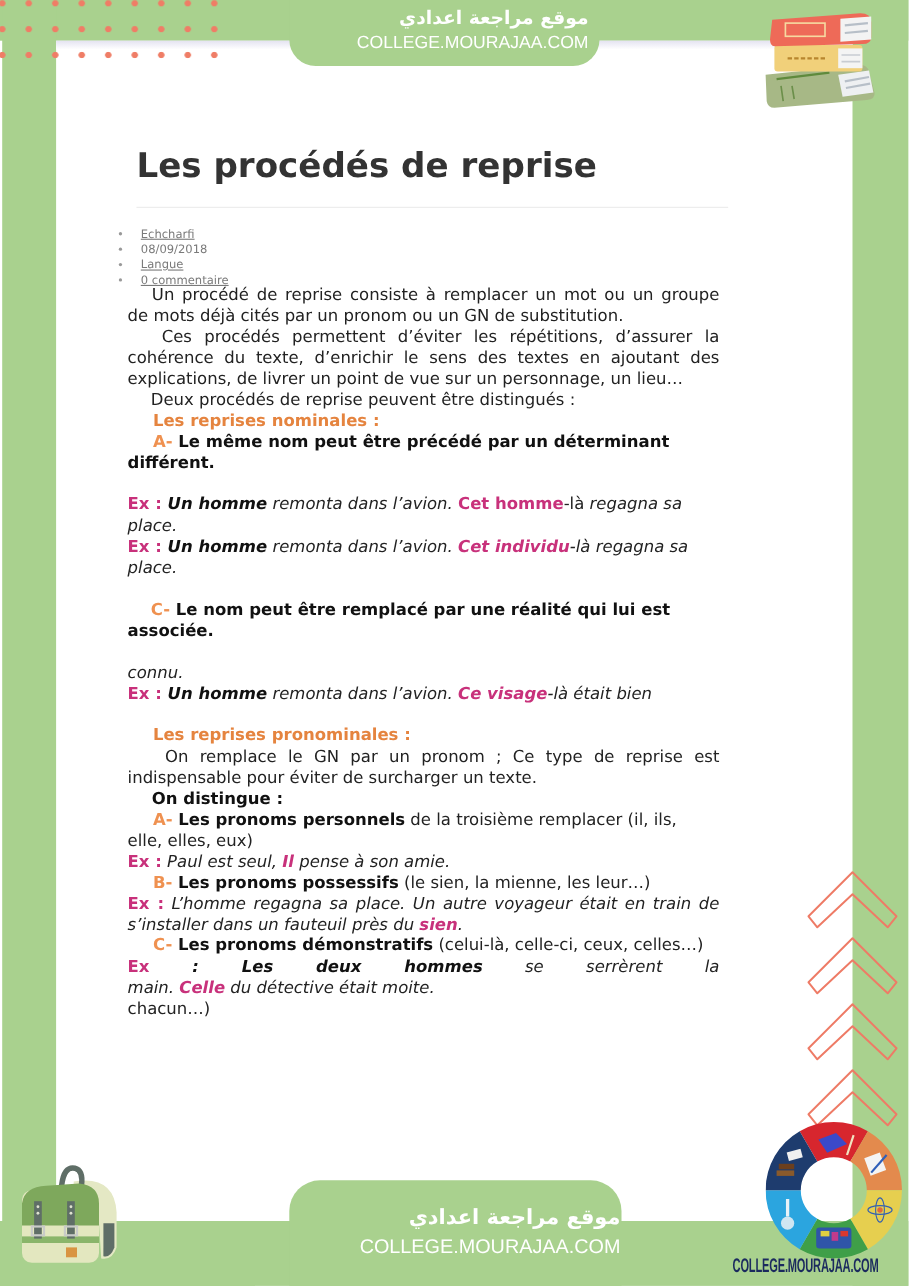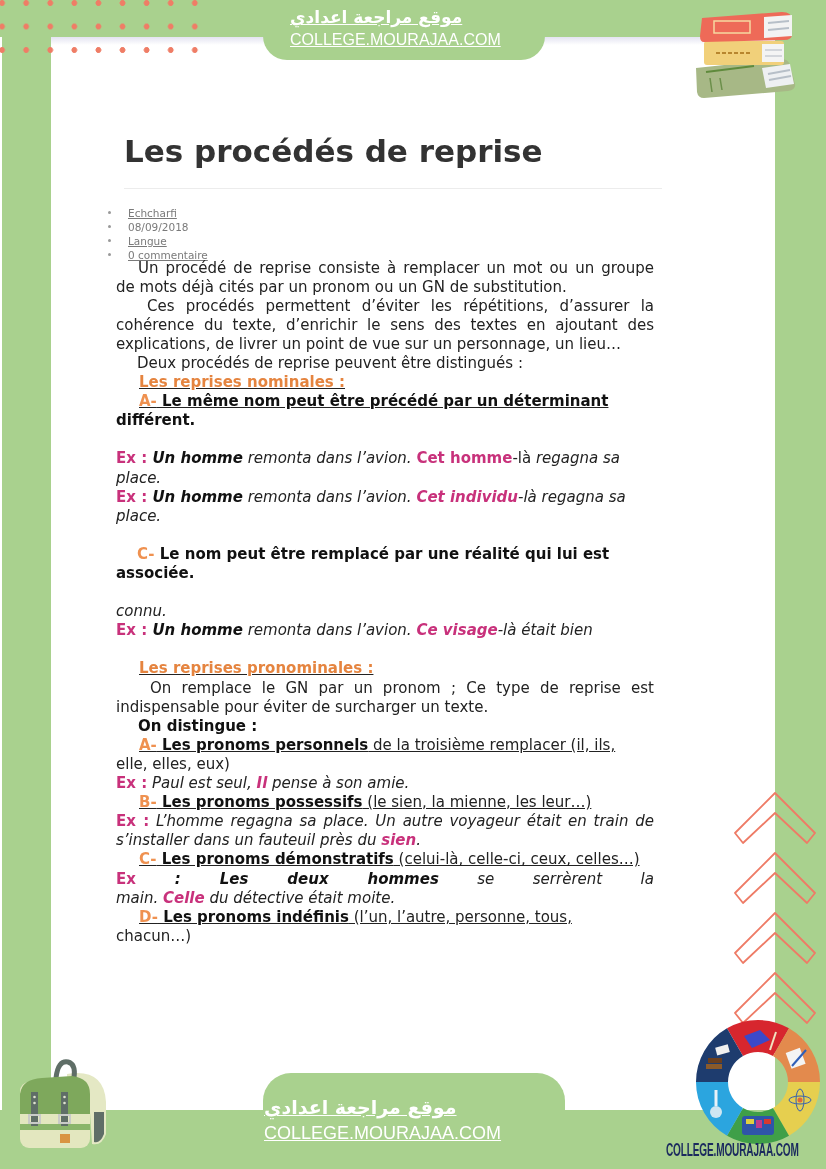--- a/index.html
+++ b/index.html
@@ -14,38 +14,38 @@
   .frame-right { left:775px; top:0; width:51px; height:1169px; }
   .frame-bottom { left:0; top:1110px; width:826px; height:59px; }
   .shadow-strip { left:51px; top:37px; width:724px; height:8px; background:linear-gradient(#e4e3f1, #ffffff); }
   .dots {
     left:0; top:0; width:200px; height:55px;
     background-image:radial-gradient(circle, #ef7d66 2.6px, rgba(239,125,102,0) 3.2px);
     background-size:24.1px 23.5px; background-position:-10px -8.75px;
   }
   .pill-top { left:263px; top:0; width:282px; height:60px; border-radius:0 0 24px 24px; }
   .pill-bottom { left:263px; top:1073px; width:302px; height:96px; border-radius:28px 28px 0 0; }
-  .pill-text { color:#fff; text-align:left; text-decoration:underline; white-space:nowrap; }
+  .pill-text { color:#fff; text-align:right; white-space:nowrap; }
   .h-ar { left:290px; top:5px; width:245px; font-size:17px; font-weight:bold; line-height:24px; }
   .h-url { left:290px; top:30px; width:245px; font-family:"Liberation Sans", sans-serif; font-size:16px; line-height:20px; }
   .f-ar { left:264px; top:1094px; width:300px; font-size:19px; font-weight:bold; line-height:26px; }
   .f-url { left:264px; top:1122px; width:300px; font-family:"Liberation Sans", sans-serif; font-size:18px; line-height:22px; }
 
   .title { left:124px; top:133px; font-size:31px; font-weight:bold; color:#333; line-height:36px; white-space:nowrap; }
   .title-rule { left:124px; top:188px; width:538px; height:1px; background:#ececec; }
   .meta { left:104px; top:202px; margin:4px; padding:0; list-style:none; font-size:10.5px; line-height:14px; color:#7a7a7a; }
   .meta li { position:relative; padding-left:20px; white-space:nowrap; }
   .meta li .dot { position:absolute; left:0; top:5px; width:3px; height:3px; background:#999; border-radius:50%; }
   .meta .lnk { text-decoration:underline; color:#7a7a7a; }
 
   .body-text { left:116px; top:258.5px; width:538px; font-size:15px; }
   .line { height:19.1px; line-height:19.1px; white-space:nowrap; }
   .line.j { white-space:normal; text-align:justify; text-align-last:justify; }
   .blank { height:19.1px; }
-  .p21 { padding-left:21px; } .p22 { padding-left:22px; } .p23 { padding-left:23px;text-decoration:underline; }
+  .p21 { padding-left:21px; } .p22 { padding-left:22px; } .p23 { padding-left:23px; }
   .p28 { padding-left:28px; } .p31 { padding-left:31px; } .p34 { padding-left:34px; }
   .b { font-weight:bold; color:#111; }
   .i { font-style:italic; }
   .m { font-weight:bold; color:#c8317b; }
   .o { font-weight:bold; color:#e5843f; }
   .om { font-weight:bold; color:#ef9150; }
 
   .logo-caption {
     left:666px; top:1140px; font-family:"Liberation Sans", sans-serif; font-weight:bold;
     font-size:18px; line-height:20px; color:#1b2a5e; white-space:nowrap;
@@ -119,21 +119,20 @@
   <div class="line p22"><span class="b">On distingue :</span></div>
   <div class="line p23"><span class="om">A-</span><span class="b"> Les pronoms personnels</span><span> de la troisième remplacer (il, ils,</span></div>
   <div class="line"><span>elle, elles, eux)</span></div>
   <div class="line"><span class="m">Ex :</span><span class="i"> Paul est seul, </span><span class="m i">Il</span><span class="i"> pense à son amie.</span></div>
   <div class="line p23"><span class="om">B-</span><span class="b"> Les pronoms possessifs</span><span> (le sien, la mienne, les leur…)</span></div>
   <div class="line j"><span class="m">Ex :</span><span class="i"> L’homme regagna sa place. Un autre voyageur était en train de</span></div>
   <div class="line"><span class="i">s’installer dans un fauteuil près du </span><span class="m i">sien</span><span class="i">.</span></div>
   <div class="line p23"><span class="om">C-</span><span class="b"> Les pronoms démonstratifs</span><span> (celui-là, celle-ci, ceux, celles…)</span></div>
   <div class="line j"><span class="m">Ex</span><span class="b i"> : Les deux hommes</span><span class="i"> se serrèrent la</span></div>
   <div class="line"><span class="i">main. </span><span class="m i">Celle</span><span class="i"> du détective était moite.</span></div>
-  <div class="line p23"><span class="om">D-</span><span class="b"> Les pronoms indéfinis</span><span> (l’un, l’autre, personne, tous,</span></div>
   <div class="line"><span>chacun…)</span></div>
 </div>
 
 <svg class="abs" style="left:733px;top:790px;" width="84" height="240" viewBox="0 0 84 240">
   <g fill="none" stroke="#ee7b66" stroke-width="1.8" stroke-linejoin="round">
     <polygon points="42,3 82,43 74,53 42,23 10,53 2,43"></polygon>
     <polygon points="42,63 82,103 74,113 42,83 10,113 2,103"></polygon>
     <polygon points="42,123 82,163 74,173 42,143 10,173 2,163"></polygon>
     <polygon points="42,183 82,223 74,233 42,203 10,233 2,223"></polygon>
   </g>

